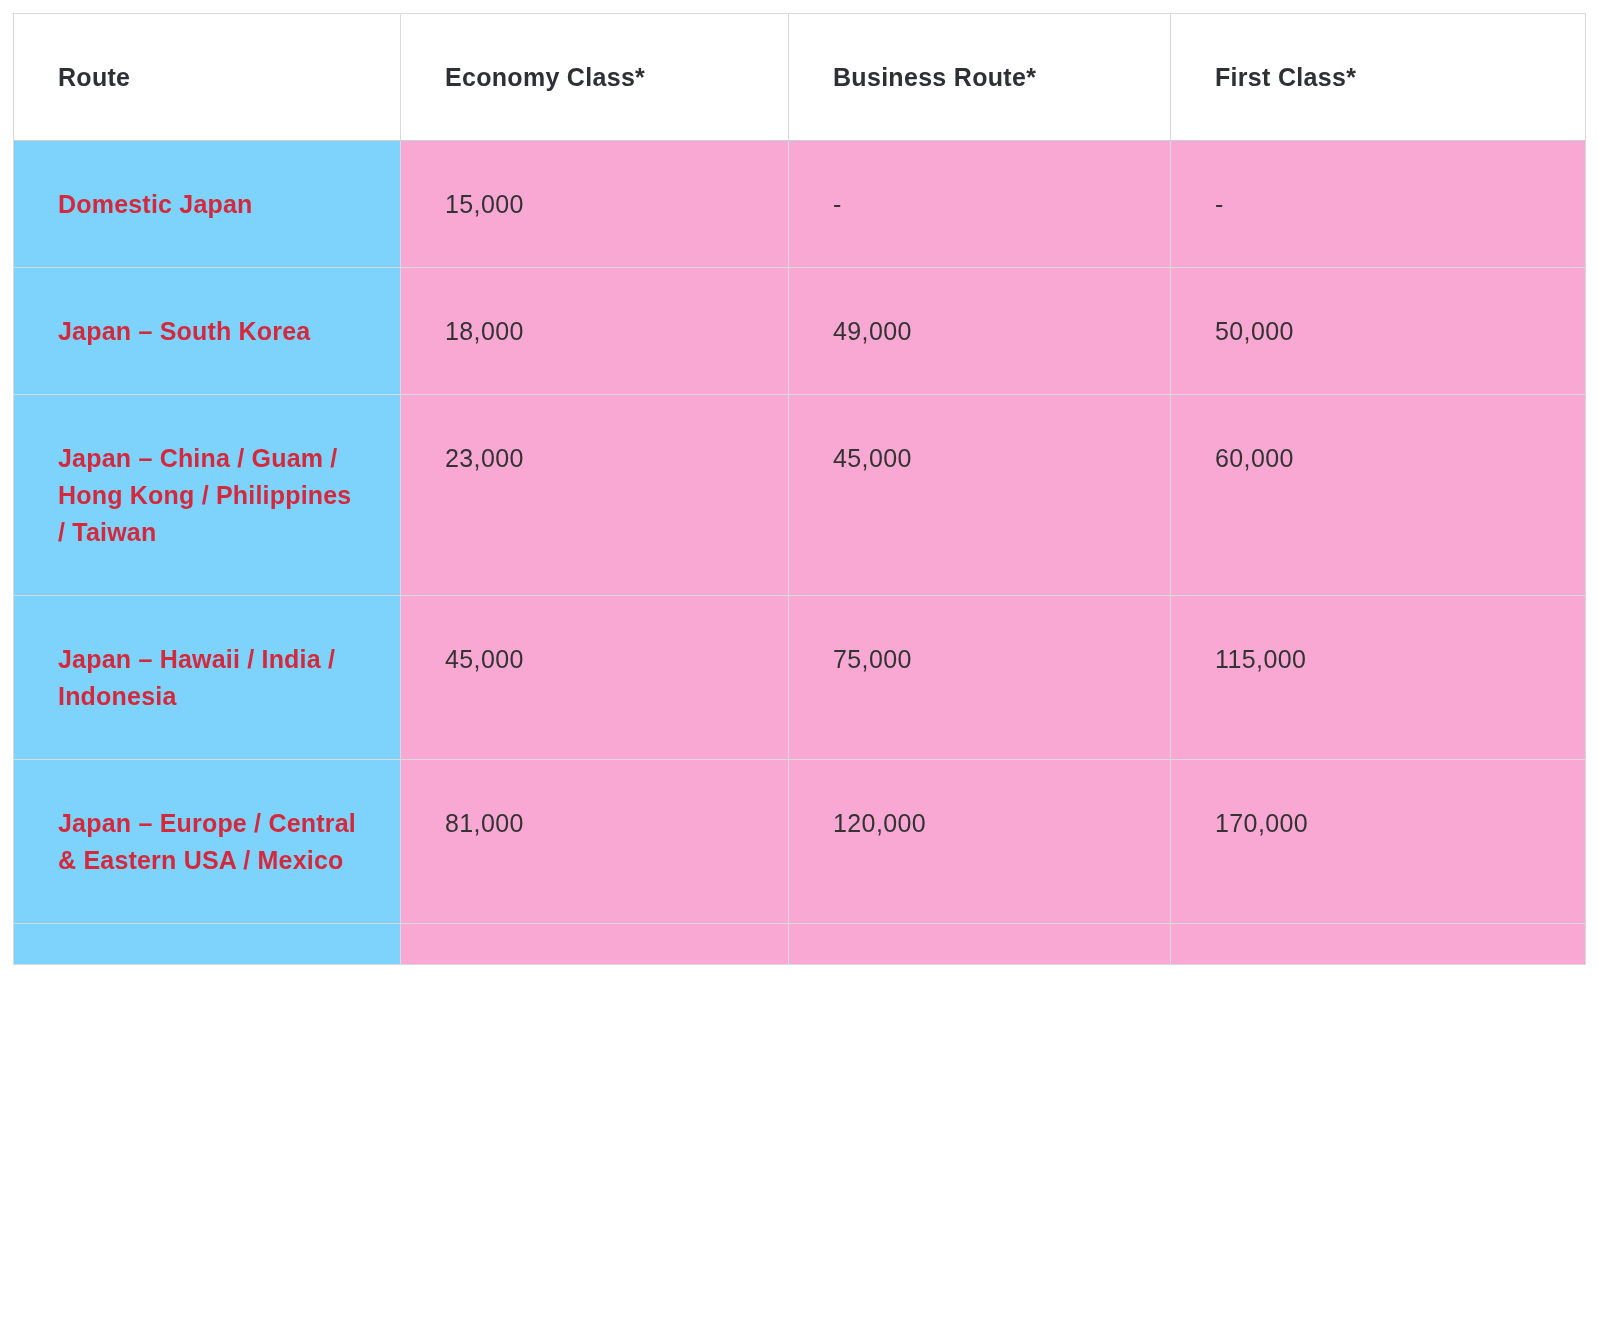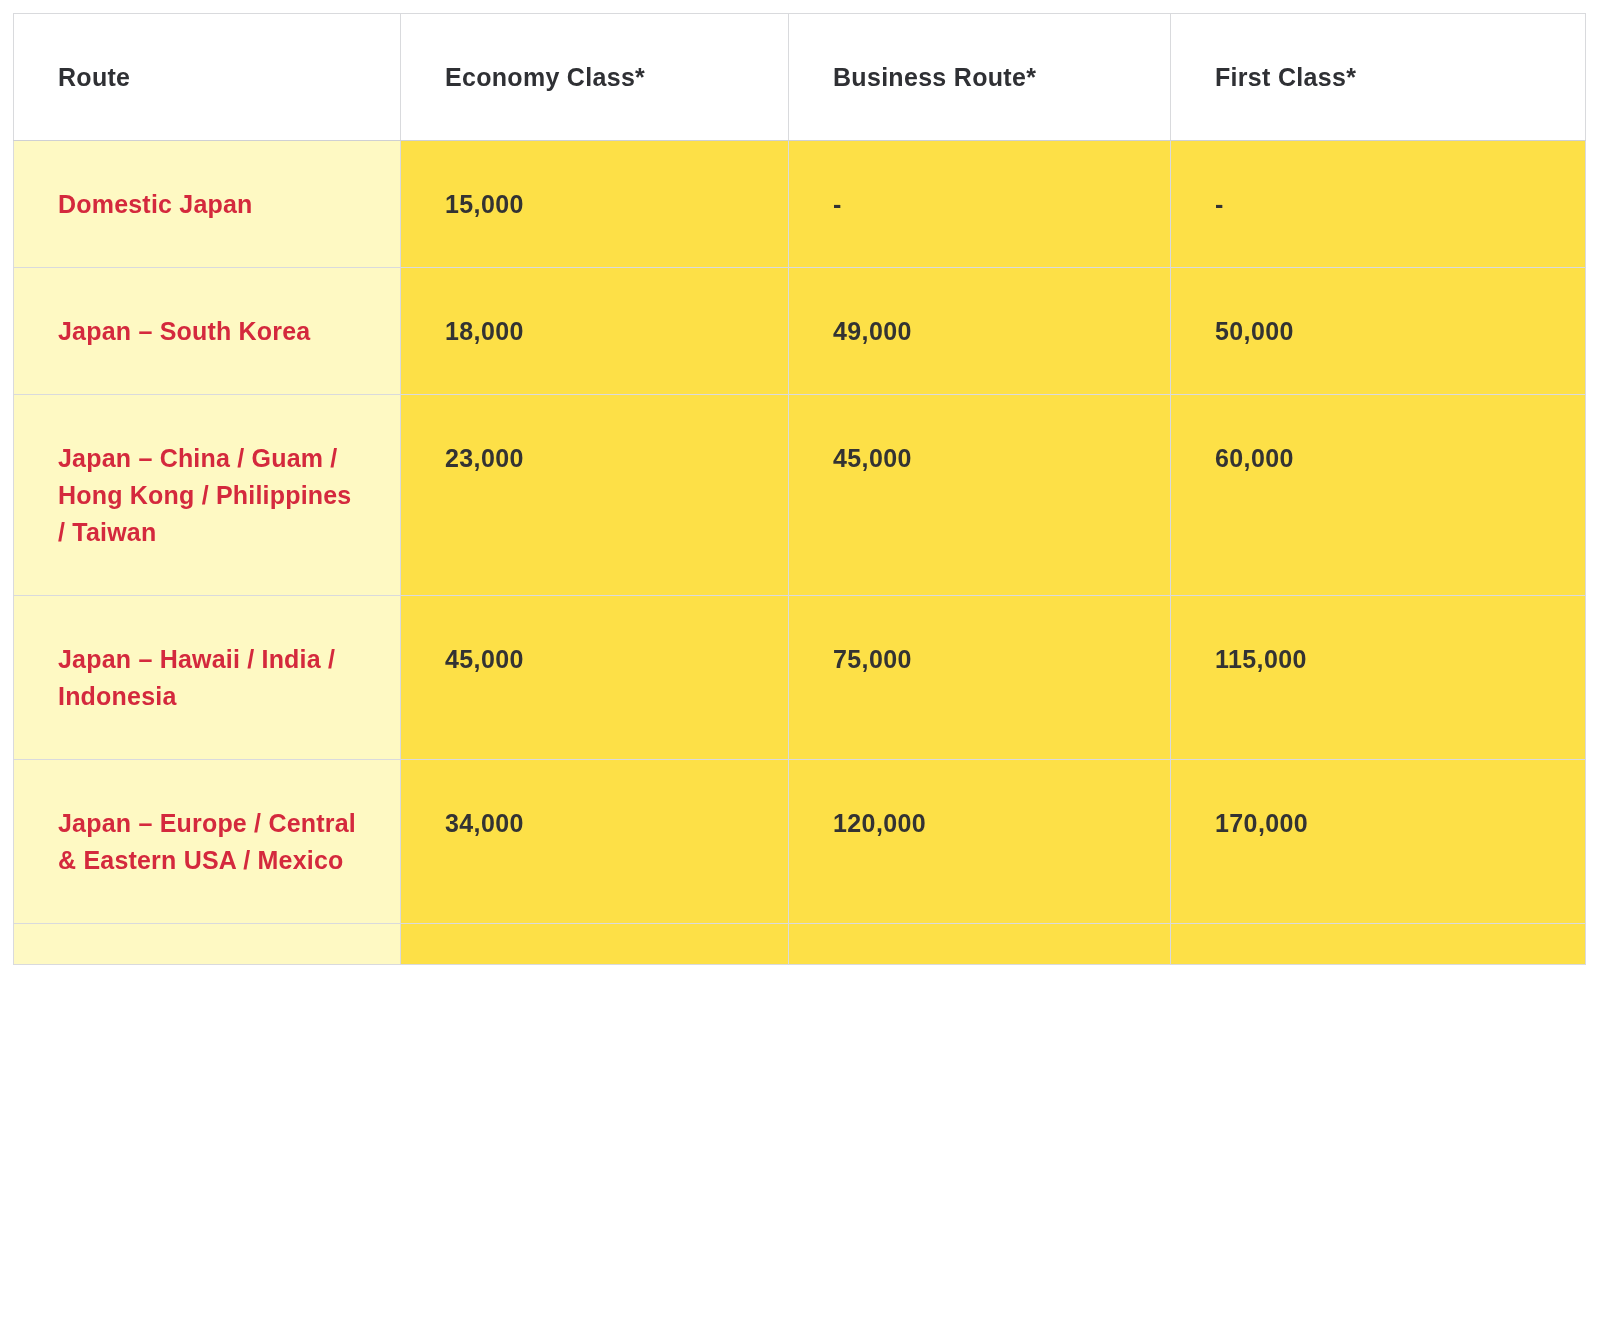--- a/index.html
+++ b/index.html
@@ -43,29 +43,29 @@
     overflow: hidden;
   }
   th {
     background: #ffffff;
     color: #2f3034;
     font-weight: 700;
     letter-spacing: 0.3px;
     border-bottom-color: #cfd0d4;
   }
   td.route-cell {
-    background: #fef9c3;
+    background: #7dd3fc;
     color: #d4293d;
     font-weight: 700;
     letter-spacing: 0.2px;
   }
   td.value-cell {
-    background: #fde047;
+    background: #f9a8d4;
     color: #333333;
-    font-weight: 700;
+    font-weight: 400;
     letter-spacing: 0.4px;
   }
   tr.partial-row td {
     padding: 0;
     height: 40px;
   }
   .bottom-fade {
     position: absolute;
     left: 0;
     bottom: 0;
@@ -115,21 +115,21 @@
           <td class="value-cell">60,000</td>
         </tr>
         <tr>
           <td class="route-cell">Japan – Hawaii / India / Indonesia</td>
           <td class="value-cell">45,000</td>
           <td class="value-cell">75,000</td>
           <td class="value-cell">115,000</td>
         </tr>
         <tr>
           <td class="route-cell">Japan – Europe / Central &amp; Eastern USA / Mexico</td>
-          <td class="value-cell">34,000</td>
+          <td class="value-cell">81,000</td>
           <td class="value-cell">120,000</td>
           <td class="value-cell">170,000</td>
         </tr>
         <tr class="partial-row">
           <td class="route-cell"></td>
           <td class="value-cell"></td>
           <td class="value-cell"></td>
           <td class="value-cell"></td>
         </tr>
       </tbody>

